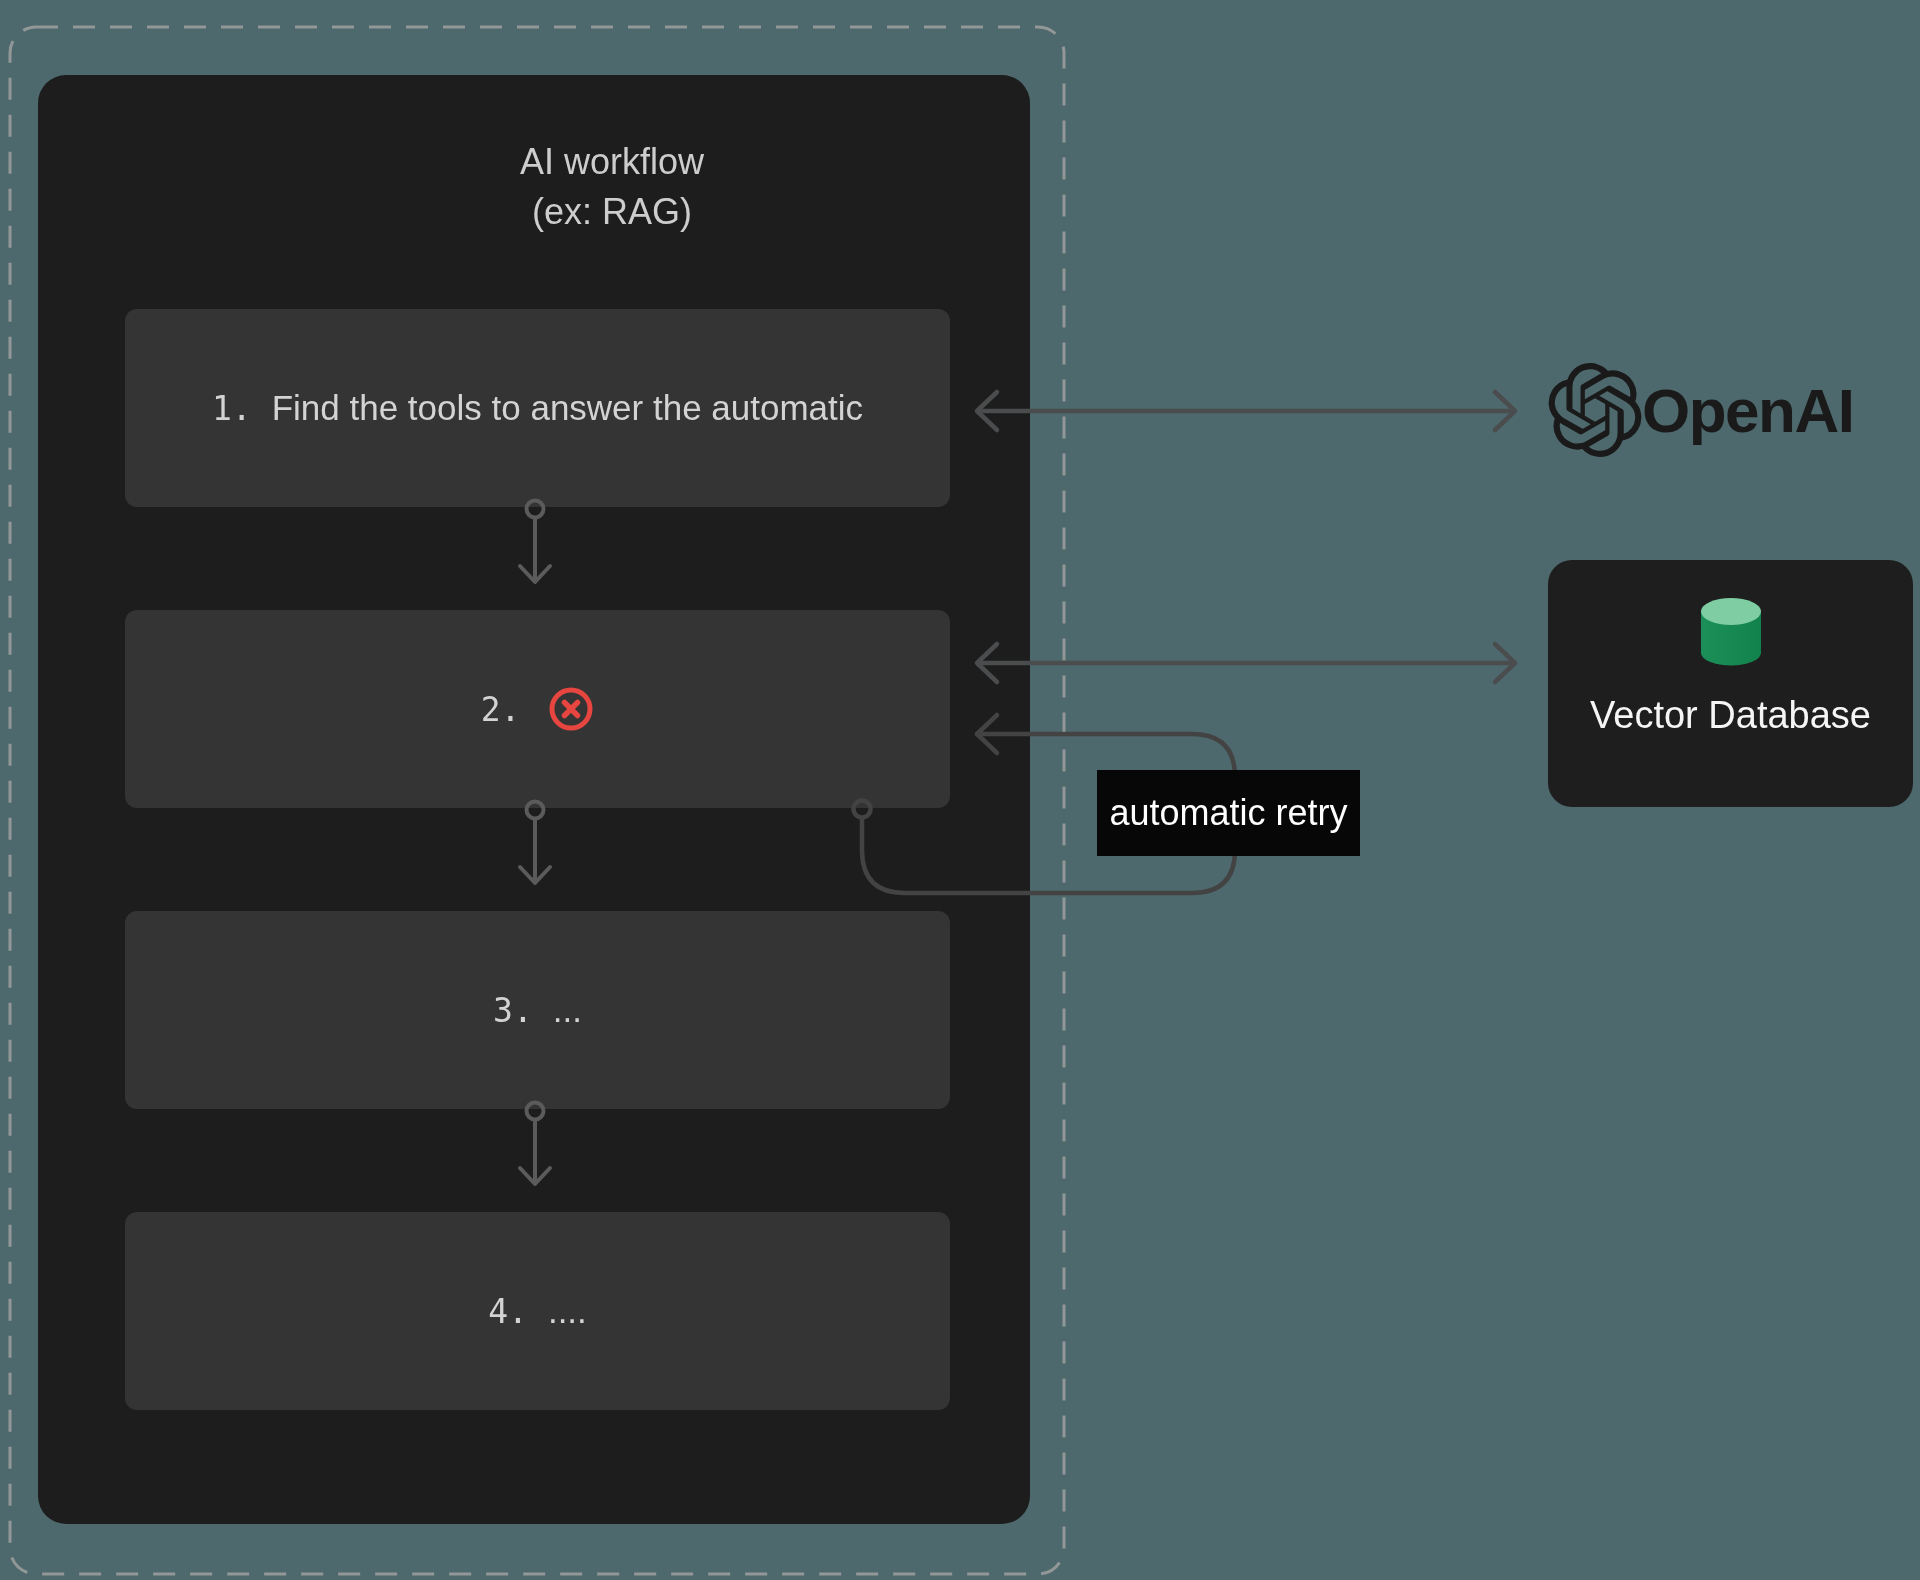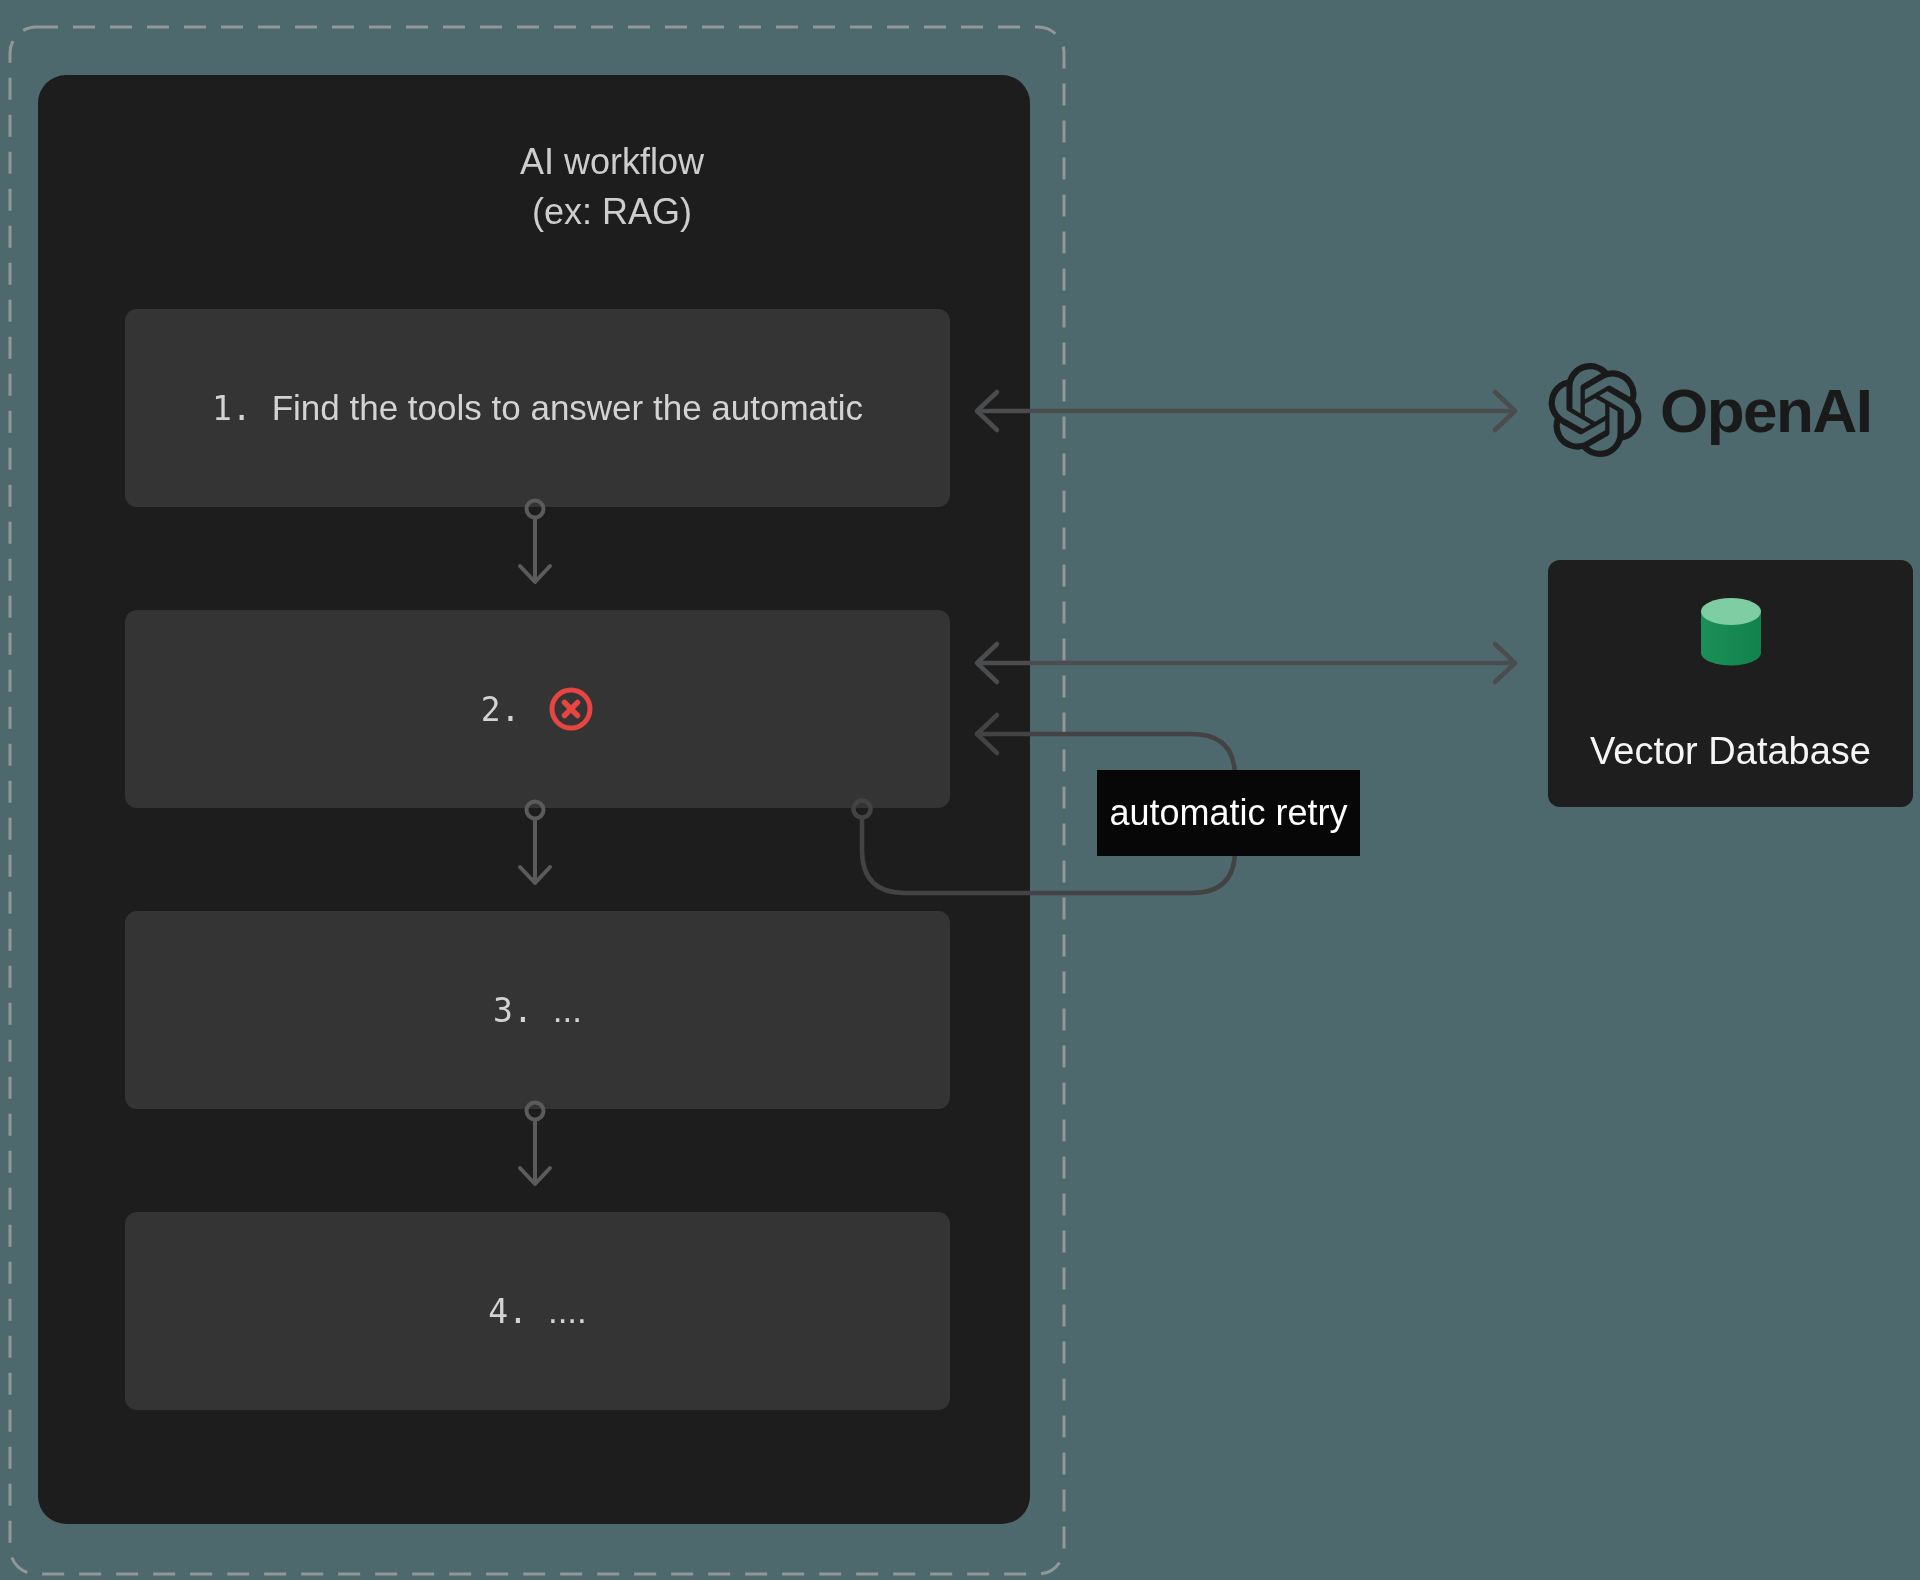--- a/index.html
+++ b/index.html
@@ -24,26 +24,26 @@
   .step .num{font-family:"DejaVu Sans Mono",monospace;font-size:33px;}
   .step-1{top:309px;} .step-2{top:610px;} .step-3{top:911px;} .step-4{top:1212px;}
   .err-icon{margin-left:8px;flex:0 0 auto;display:block;}
 
   
   .retry-label{left:1097px;top:770px;width:263px;height:86px;background:#070707;
       display:flex;align-items:center;justify-content:center;
       font-size:36px;color:#ffffff;white-space:nowrap;text-align:right;}
 
   
-  .openai{left:1548px;top:362px;height:96px;display:flex;align-items:center;gap:18px;}
+  .openai{left:1548px;top:362px;height:96px;display:flex;align-items:center;}
   .openai-word{font-size:62px;font-weight:bold;color:#1a1a1a;letter-spacing:-1.5px;}
 
   
-  .vdb{left:1548px;top:560px;width:365px;height:247px;background:#1e1e1e;border-radius:12px;
-      display:flex;flex-direction:column;align-items:center;gap:36px;}
+  .vdb{left:1548px;top:560px;width:365px;height:247px;background:#1e1e1e;border-radius:24px;
+      display:flex;flex-direction:column;align-items:center;}
   .vdb-label{margin-top:24px;font-size:38px;color:#f5f5f5;}
   .cyl{margin-top:36px;display:block;}
 
   svg{display:block;}
 </style>
 </head>
 <body>
 
 <div class="canvas">
 

